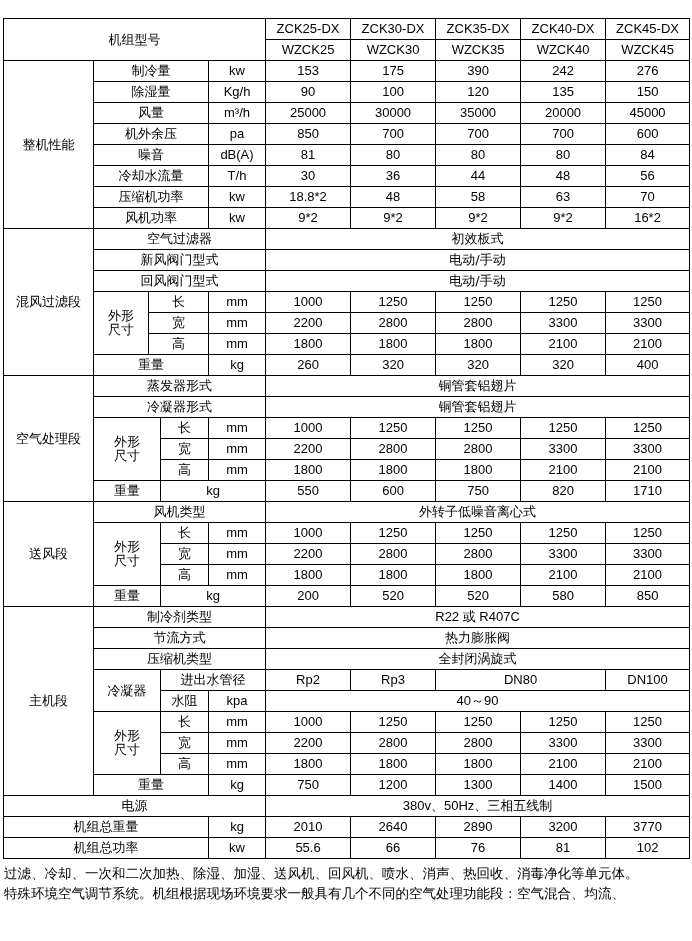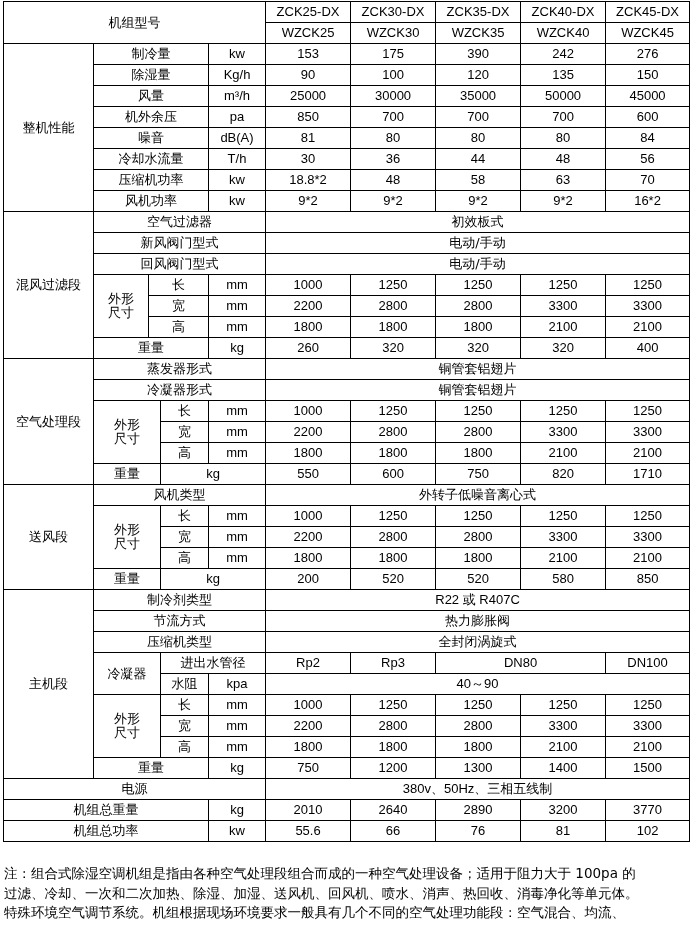--- a/index.html
+++ b/index.html
@@ -1,18 +1,18 @@
 <!DOCTYPE html>
 <html><head>
 <meta charset="utf-8">
 <style>
   html, body { margin:0; padding:0; background:#ffffff; }
   body { width:692px; height:941px; position:relative; overflow:hidden;
          font-family:"DejaVu Sans","Liberation Sans",sans-serif; color:#000; }
-  table.spec { position:absolute; left:3px; top:1px; border-collapse:collapse;
+  table.spec { position:absolute; left:3px; top:18px; border-collapse:collapse;
                table-layout:fixed; width:686px; }
   table.spec td { border:1px solid #000; text-align:center; vertical-align:middle;
                   padding:0; height:20px; font-size:13px; line-height:14px;
                   overflow:hidden; white-space:nowrap; }
   td.model { font-family:Liberation Sans, sans-serif; font-size:12px; }
   td.num { font-family:"Liberation Sans",sans-serif; font-size:14px; }
   td.unit { font-family:"Liberation Sans",sans-serif; font-size:12px; }
   td.sec { font-size:14px; }
   td.lbl { font-size:14px; }
   td.dim { white-space:normal; line-height:22px; font-size:14px; }
@@ -72,21 +72,21 @@
     <td class="num">120</td>
     <td class="num">135</td>
     <td class="num">150</td>
   </tr>
   <tr>
     <td colspan="3" class="lbl">风量</td>
     <td class="unit">m³/h</td>
     <td class="num">25000</td>
     <td class="num">30000</td>
     <td class="num">35000</td>
-    <td class="num">50000</td>
+    <td class="num">20000</td>
     <td class="num">45000</td>
   </tr>
   <tr>
     <td colspan="3" class="lbl">机外余压</td>
     <td class="unit">pa</td>
     <td class="num">850</td>
     <td class="num">700</td>
     <td class="num">700</td>
     <td class="num">700</td>
     <td class="num">600</td>
@@ -352,16 +352,15 @@
     <td class="model">55.6</td>
     <td class="num">66</td>
     <td class="num">76</td>
     <td class="num">81</td>
     <td class="num">102</td>
   </tr>
 </tbody>
   </table>
 
 <div class="note">
-  <p>注：组合式除湿空调机组是指由各种空气处理段组合而成的一种空气处理设备；适用于阻力大于 100pa 的</p>
   <p>过滤、冷却、一次和二次加热、除湿、加湿、送风机、回风机、喷水、消声、热回收、消毒净化等单元体。</p>
   <p>特殊环境空气调节系统。机组根据现场环境要求一般具有几个不同的空气处理功能段：空气混合、均流、</p>
 </div>
 
 </body></html>

